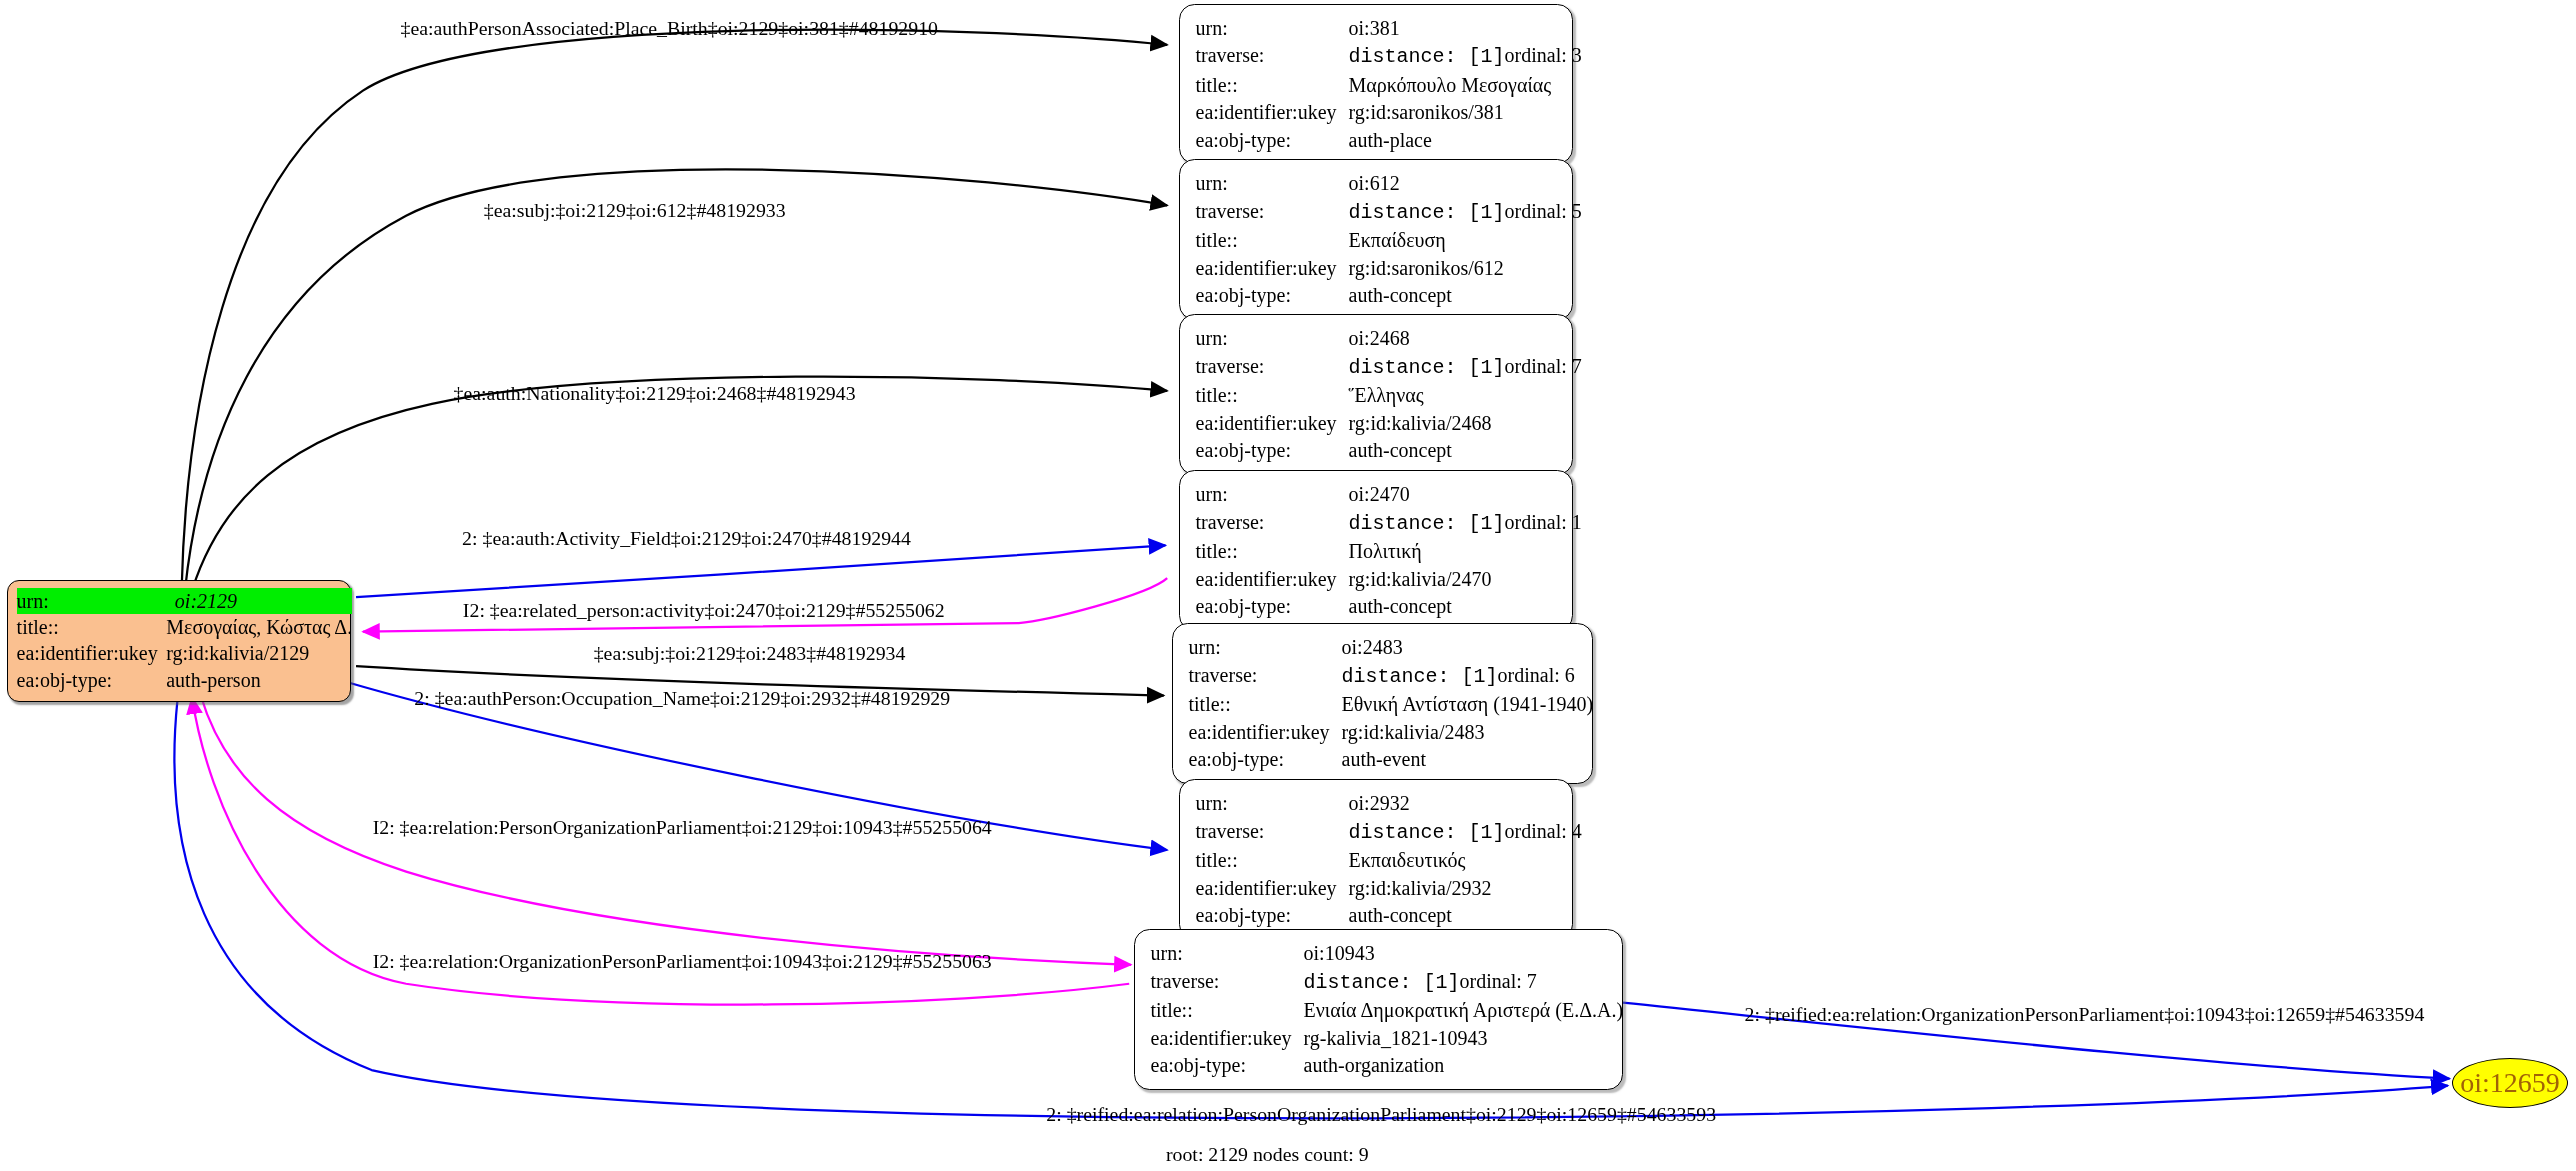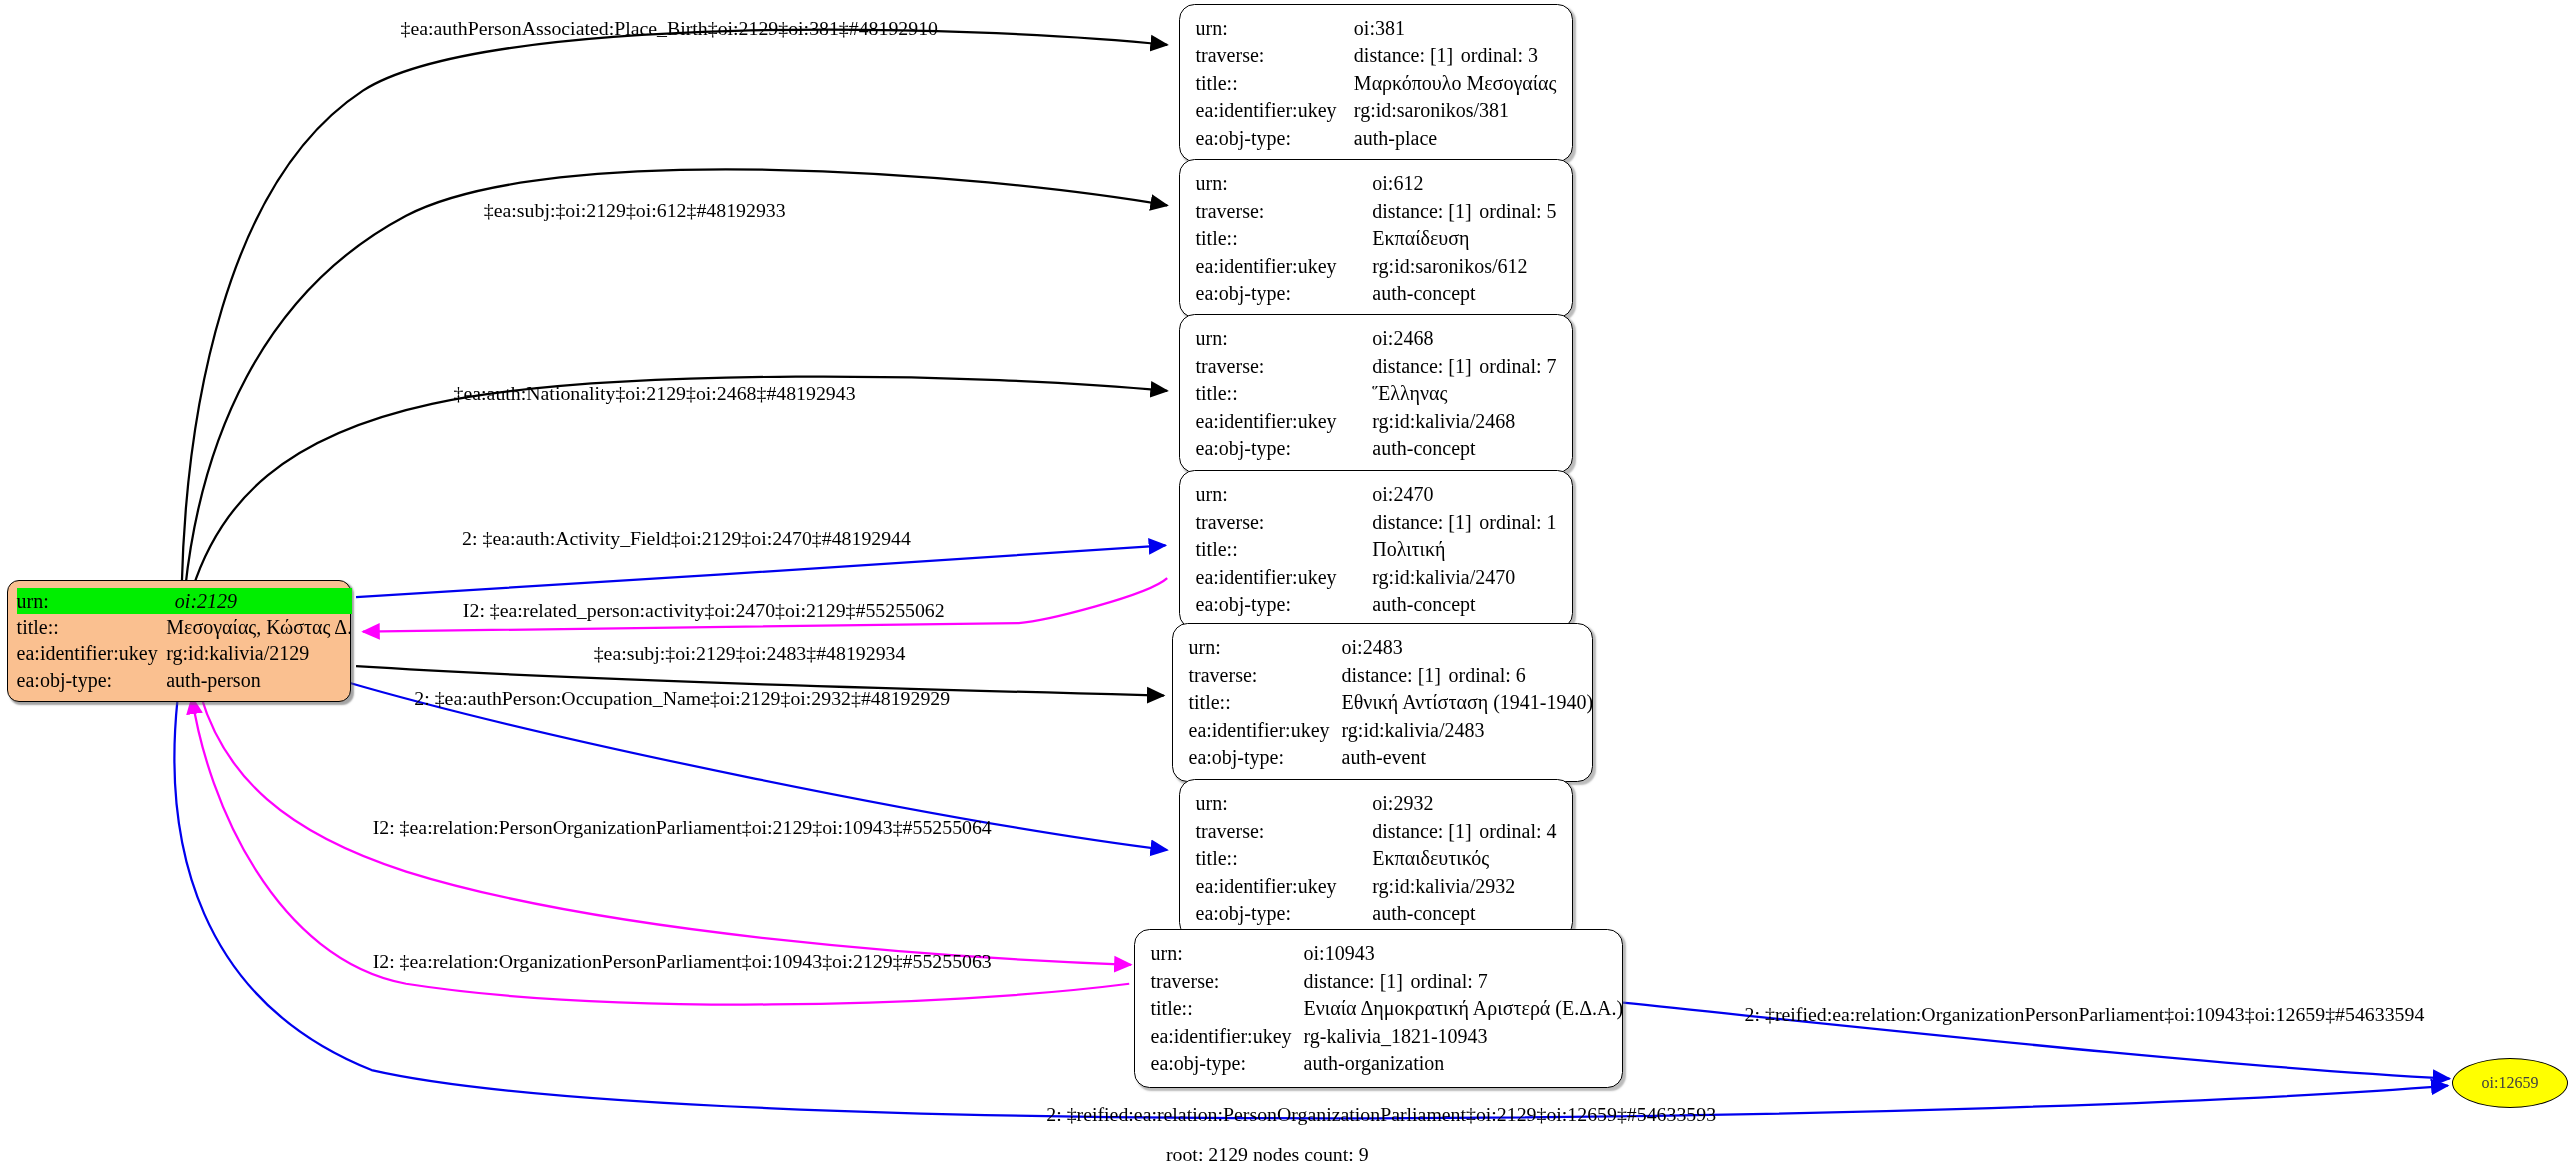--- a/index.html
+++ b/index.html
@@ -64,21 +64,21 @@
     padding: 2.6px 0 2.6px 0;
     vertical-align: top;
     white-space: nowrap;
     font-size: 20px;
     line-height: 1.12;
   }
   .record-node td.k {
     padding-right: 12px;
     width: 173px;
   }
-  .record-node td.v span.sub-a { display:inline-block; min-width: 107px; }
+  .record-node td.v span.sub-a { display:inline-block; min-width: 107px; font-family: Liberation Mono, monospace; }
   
   .root-node {
     position: absolute;
     box-sizing: border-box;
     border: 1.7px solid #000000;
     border-radius: 12px;
     background: #fac090;
     box-shadow: 2.6px 2.6px 1.7px rgba(90,90,90,0.55);
     padding: 7px 5.2px 7px 8.6px;
     font-size: 20px;
@@ -99,22 +99,22 @@
   
   .oval-node {
     position: absolute;
     box-sizing: border-box;
     border: 1.7px solid #000000;
     border-radius: 50%;
     background: #ffff00;
     display: flex;
     align-items: center;
     justify-content: center;
-    font-size: 16px;
-    color: #404040;
+    font-size: 28px;
+    color: #a16207;
     white-space: nowrap;
   }
   .shadow-box { box-shadow: 2.6px 2.6px 1.7px rgba(120,120,120,0.5); }
 </style>
 </head>
 <body>
 
 <div id="graph-root">
 
   <svg class="graph-canvas" viewBox="0 0 2984 1357" xmlns="http://www.w3.org/2000/svg">

